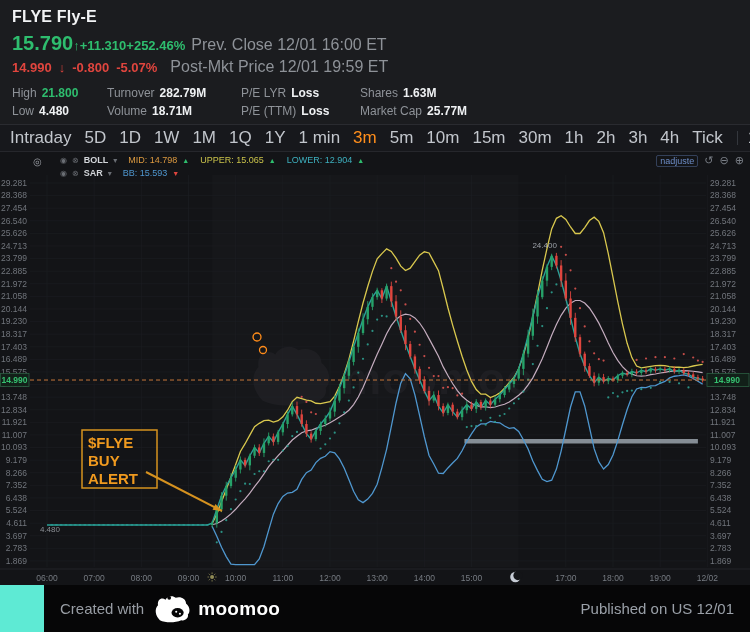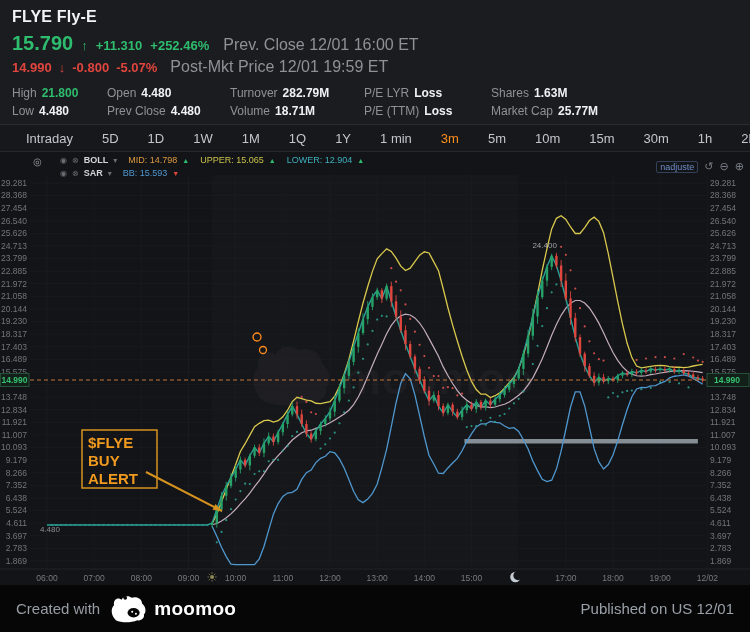--- a/index.html
+++ b/index.html
@@ -1,53 +1,53 @@
 <!DOCTYPE html>
 <html><head>
 <meta charset="utf-8">
 <style>
   html,body{margin:0;padding:0;background:#000;}
   .app{position:relative;width:750px;height:632px;background:#5eead4;font-family:"Liberation Sans",sans-serif;overflow:hidden;color:#e8eaed;}
   
   .hdr{box-sizing:border-box;height:125px;background:#1b1c1f;padding:8px 12px 0 12px;border-bottom:1px solid #2a2b30;}
   .sym{font-size:16px;font-weight:bold;color:#f2f3f5;letter-spacing:.2px;}
-  .prow{display:flex;align-items:baseline;gap:8px;margin-top:6px;}
+  .prow{display:flex;align-items:baseline;margin-top:6px;}
   .px-main{font-size:20px;font-weight:bold;color:#2ebd6e;}
   .up{color:#2ebd6e;} .dn{color:#e0453e;}
   .chg{font-size:13px;font-weight:bold;}
   .ctx{font-size:16px;color:#8e9298;margin-left:6px;}
   .prow2{display:flex;align-items:baseline;gap:7px;margin-top:3px;}
   .px-post{font-size:13px;font-weight:bold;color:#e0453e;}
   .stats{display:flex;margin-top:10px;font-size:12px;}
   .scol{display:flex;flex-direction:column;gap:4px;}
   .scell{white-space:nowrap;}
   .slabel{color:#8e9298;}
   .sval{color:#eff1f3;font-weight:bold;margin-left:5px;}
   .sval.green{color:#2ebd6e;text-align:center;}
   
   .tabs{box-sizing:border-box;height:27px;display:flex;align-items:center;padding:0 10px;background:#17181c;border-bottom:1px solid #26272c;white-space:nowrap;overflow:hidden;}
-  .tab{color:#c2c6cc;font-size:13px;margin-right:13px;cursor:pointer;margin-left:16px;}
+  .tab{color:#c2c6cc;font-size:17px;margin-right:13px;cursor:pointer;}
   .tab.active{color:#ff8e1c;}
   .tab-div{width:1px;height:14px;background:#34373d;margin:0 10px 0 1px;flex:0 0 auto;}
   
   .chart-wrap{position:relative;width:750px;height:433px;background:#131417;}
   .gear{position:absolute;left:33px;top:4px;font-size:10px;color:#9a9ea5;z-index:3;}
   .ind{position:absolute;left:60px;display:flex;align-items:center;gap:5px;font-size:9px;z-index:3;}
   .ind .ic{color:#6a6e74;font-size:8px;}
   .ind .nm{color:#d2d5d9;font-weight:bold;}
   .ind .crt{color:#6a6e74;font-size:8px;}
   .ind .itm{margin-left:6px;white-space:nowrap;}
   .ind .tri-up{color:#2ebd6e;font-size:7px;}
   .ind .tri-dn{color:#e0453e;font-size:7px;}
-  .adjust{position:absolute;right:6px;top:8px;display:flex;align-items:center;gap:6px;z-index:3;}
+  .adjust{position:absolute;right:6px;top:2px;display:flex;align-items:center;gap:6px;z-index:3;}
   .adjust .lbl{font-size:9px;color:#6d8dc7;border:1px solid rgba(100,130,190,.4);border-radius:2px;padding:0 3px;}
   .adjust .ai{font-size:11px;color:#7a7f87;}
   svg text{font-family:"Liberation Sans",sans-serif;}
   
-  .ftr{box-sizing:border-box;height:47px;background:#060607;display:flex;align-items:center;justify-content:space-between;padding:0 16px;}
+  .ftr{box-sizing:border-box;height:47px;background:#060607;display:flex;align-items:center;justify-content:space-between;padding:0 16px;margin-left:44px;}
   .ftr-left{display:flex;align-items:center;}
   .created{font-size:15px;color:#989da4;}
   .brand{font-size:19px;font-weight:bold;color:#ffffff;margin-left:6px;letter-spacing:.3px;}
   .published{font-size:15px;color:#9aa0a8;}
 </style>
 </head>
 <body>
 
 <div class="app">
 
@@ -65,33 +65,29 @@
       <span class="dn chg">↓</span>
       <span class="dn chg">-0.800</span>
       <span class="dn chg">-5.07%</span>
       <span class="ctx">Post-Mkt Price 12/01 19:59 ET</span>
     </div>
     <div class="stats" id="stats">
         <div class="scol" style="width: 95px;">
           <div class="scell"><span class="slabel">High</span><span class="sval green">21.800</span></div>
           <div class="scell"><span class="slabel">Low</span><span class="sval ">4.480</span></div>
         </div>
-        <div class="scol" style="width: 123px;">
-          <div class="scell"><span class="slabel">Open</span><span class="sval ">4.480</span></div>
-          <div class="scell"><span class="slabel">Prev Close</span><span class="sval ">4.480</span></div>
-        </div>
         <div class="scol" style="width: 134px;">
           <div class="scell"><span class="slabel">Turnover</span><span class="sval ">282.79M</span></div>
           <div class="scell"><span class="slabel">Volume</span><span class="sval ">18.71M</span></div>
         </div>
         <div class="scol" style="width: 119px;">
           <div class="scell"><span class="slabel">P/E LYR</span><span class="sval ">Loss</span></div>
           <div class="scell"><span class="slabel">P/E (TTM)</span><span class="sval ">Loss</span></div>
         </div>
-        <div class="scol" style="width: 160px; margin-left: 8px;">
+        <div class="scol" style="width: 160px;">
           <div class="scell"><span class="slabel">Shares</span><span class="sval ">1.63M</span></div>
           <div class="scell"><span class="slabel">Market Cap</span><span class="sval ">25.77M</span></div>
         </div>
       </div>
   </div>
 
   <div class="tabs" id="tabs">
       <span class="tab">Intraday</span>
       <span class="tab">5D</span>
       <span class="tab">1D</span>

